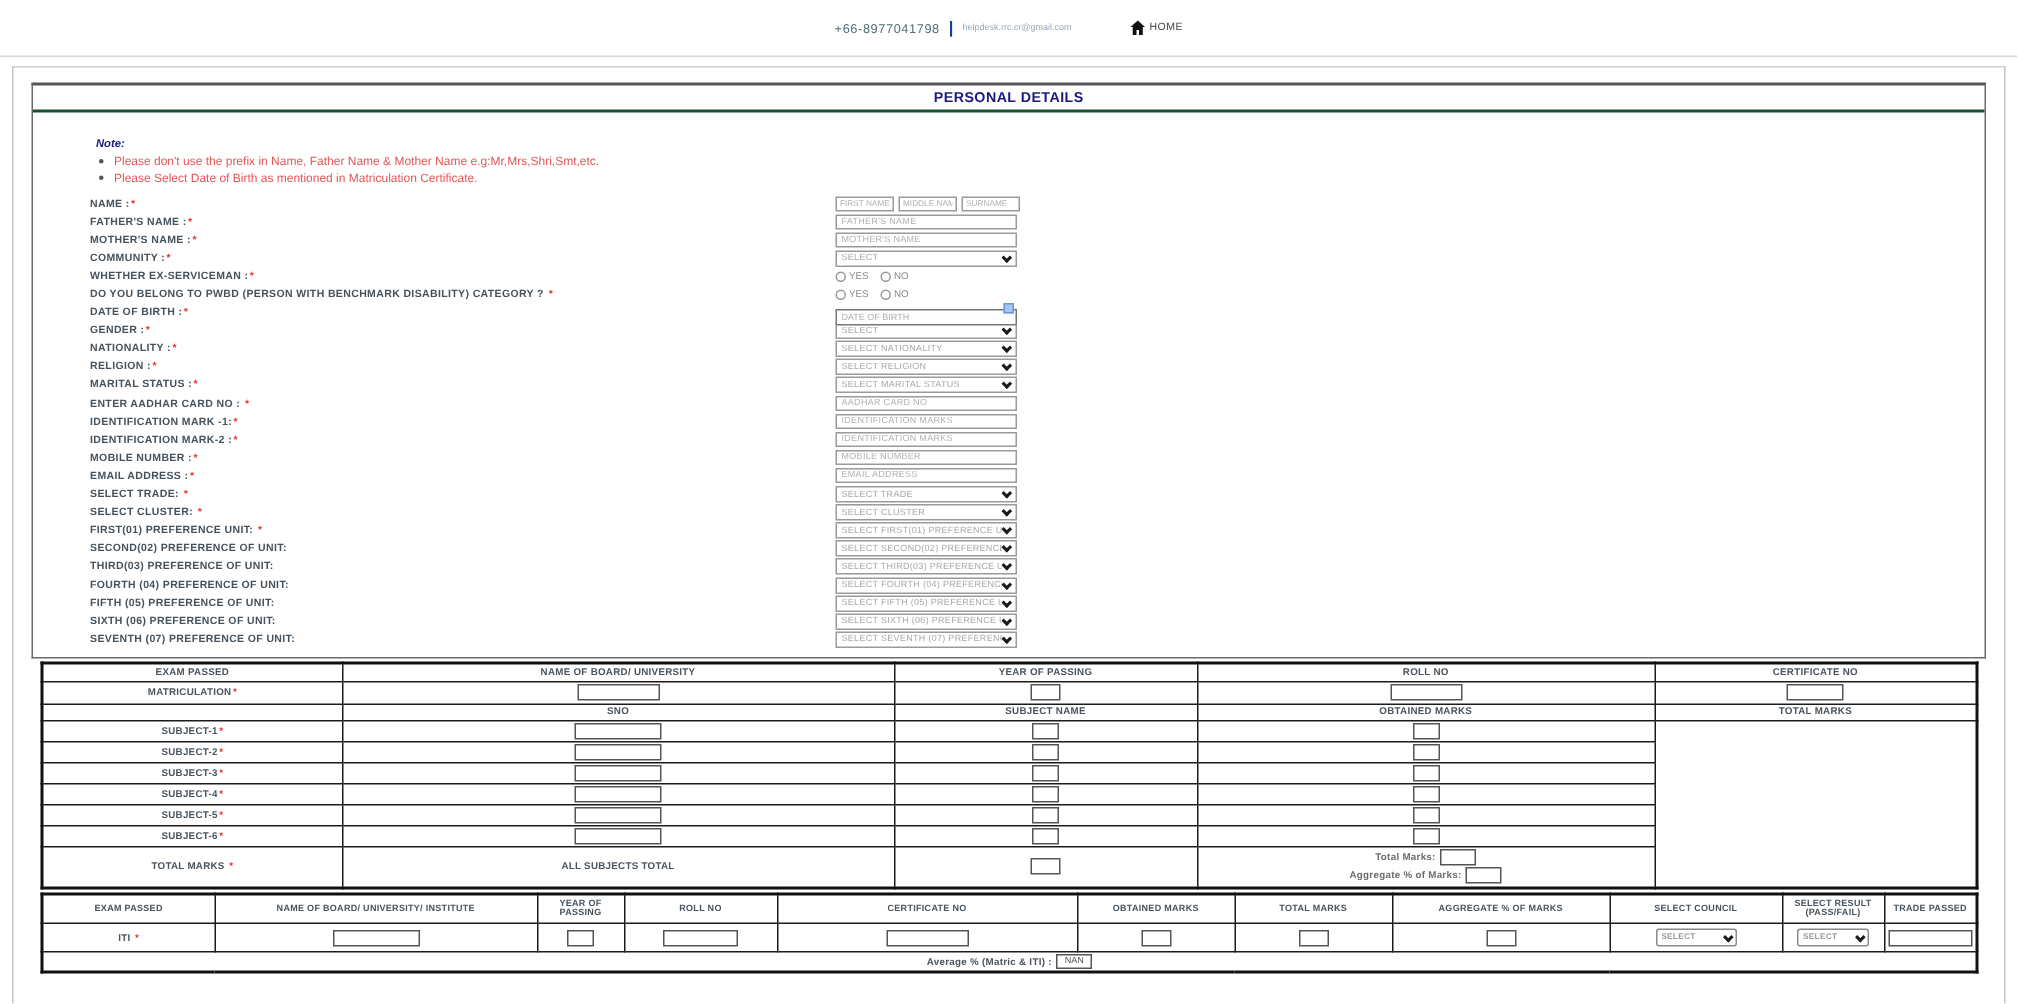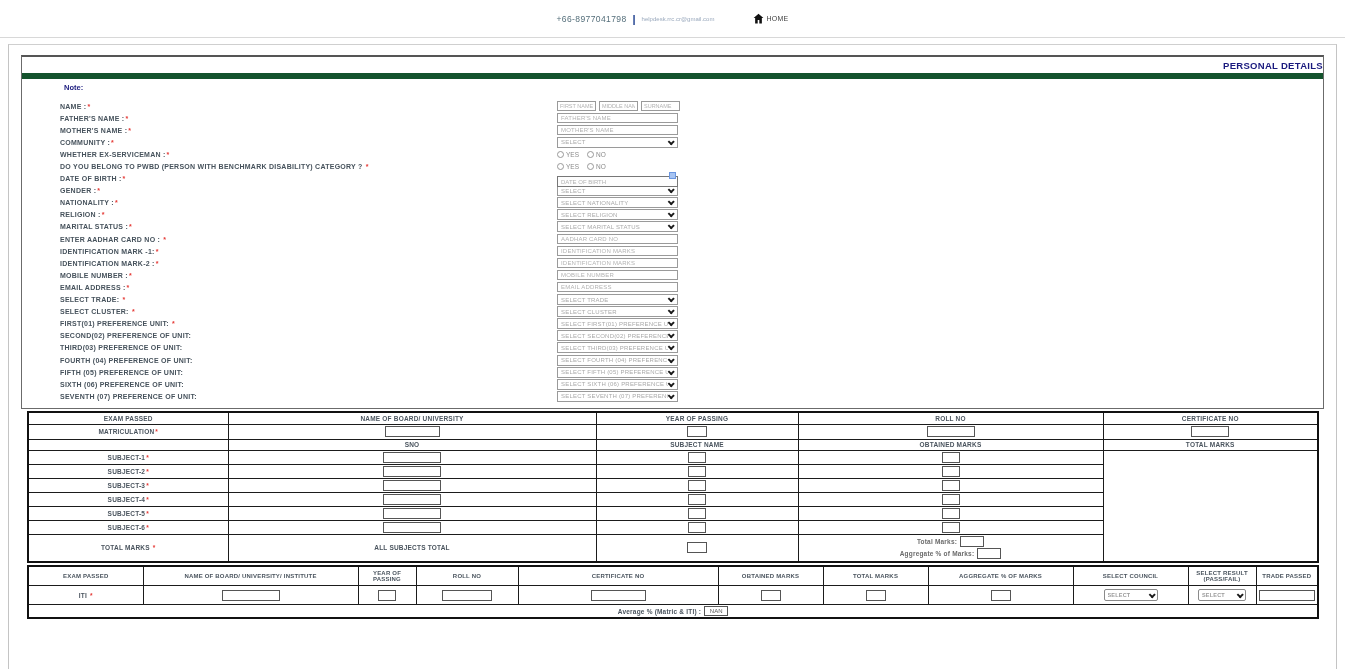--- a/index.html
+++ b/index.html
@@ -16,23 +16,23 @@
   .vbar { color:#1a3c8c; font-size:11px; font-weight:bold; }
   .email { color:#9aa9bd; font-size:6px; }
   .home-link { display:flex; align-items:center; gap:1px; cursor:pointer; }
   .home-link span { font-size:7px; color:#444; letter-spacing:0.3px; }
 
   
   .frame { margin:6px 8px 0 8px; height:659px; border:1px solid #c4c4c4; border-top:1px solid #cfcfcf; background:#fff; padding-top:10px; }
 
   
   .pbox { margin:0 12px; border:1px solid #6b6b6b; border-top:2px solid #555; }
-  .pbox-title { text-align:right; font-size:9.5px; font-weight:bold; color:#1a1a7e; letter-spacing:0.3px; padding:3px 0 2px; border-bottom:6px solid #14532d; }
+  .pbox-title { text-align:center; font-size:9.5px; font-weight:bold; color:#1a1a7e; letter-spacing:0.3px; padding:3px 0 2px; border-bottom:2px solid #14532d; }
   .note-wrap { padding:4px 0 2px 42px; }
-  .note-label { font-size:7.5px; font-weight:bold; color:#1a1a7e; }
+  .note-label { font-size:7.5px; font-style:italic; font-weight:bold; color:#1a1a7e;margin-top:12px; }
   .note-list { list-style:none; margin-top:2px; }
   .note-list li { font-size:8px; color:#e25757; line-height:11px; position:relative; padding-left:12px; }
   .note-list li::before { content:""; position:absolute; left:2px; top:4px; width:3px; height:3px; background:#555; border-radius:50%; }
 
   .form-rows { padding:4px 0 6px 38px; }
   .frow { height:12.1px; display:flex; align-items:center; }
   .flabel { width:497px; font-size:7px; color:#46525c; letter-spacing:0.25px; font-weight:bold; }
   .star { color:#e53935; margin-left:1px; }
   .fctrl { display:flex; align-items:center; gap:3px; }
 
@@ -99,21 +99,23 @@
 
 <div class="frame">
 
   <div class="pbox">
     <div class="pbox-title">PERSONAL DETAILS</div>
 
     <div class="note-wrap">
       <div class="note-label">Note:</div>
       <ul class="note-list">
 
-
+  <li>Please don't use the prefix in Name, Father Name &amp; Mother Name e.g:Mr,Mrs,Shri,Smt,etc.</li>
+
+  <li>Please Select Date of Birth as mentioned in Matriculation Certificate.</li>
 </ul>
     </div>
 
     <div class="form-rows">
   <div class="frow">
     <span class="flabel"><span>NAME :</span><span class="star">*</span></span>
     <span class="fctrl">
       <input class="ninput" placeholder="FIRST NAME" style="">
       <input class="ninput" placeholder="MIDDLE NAME" style="">
       <input class="ninput" placeholder="SURNAME" style="">

